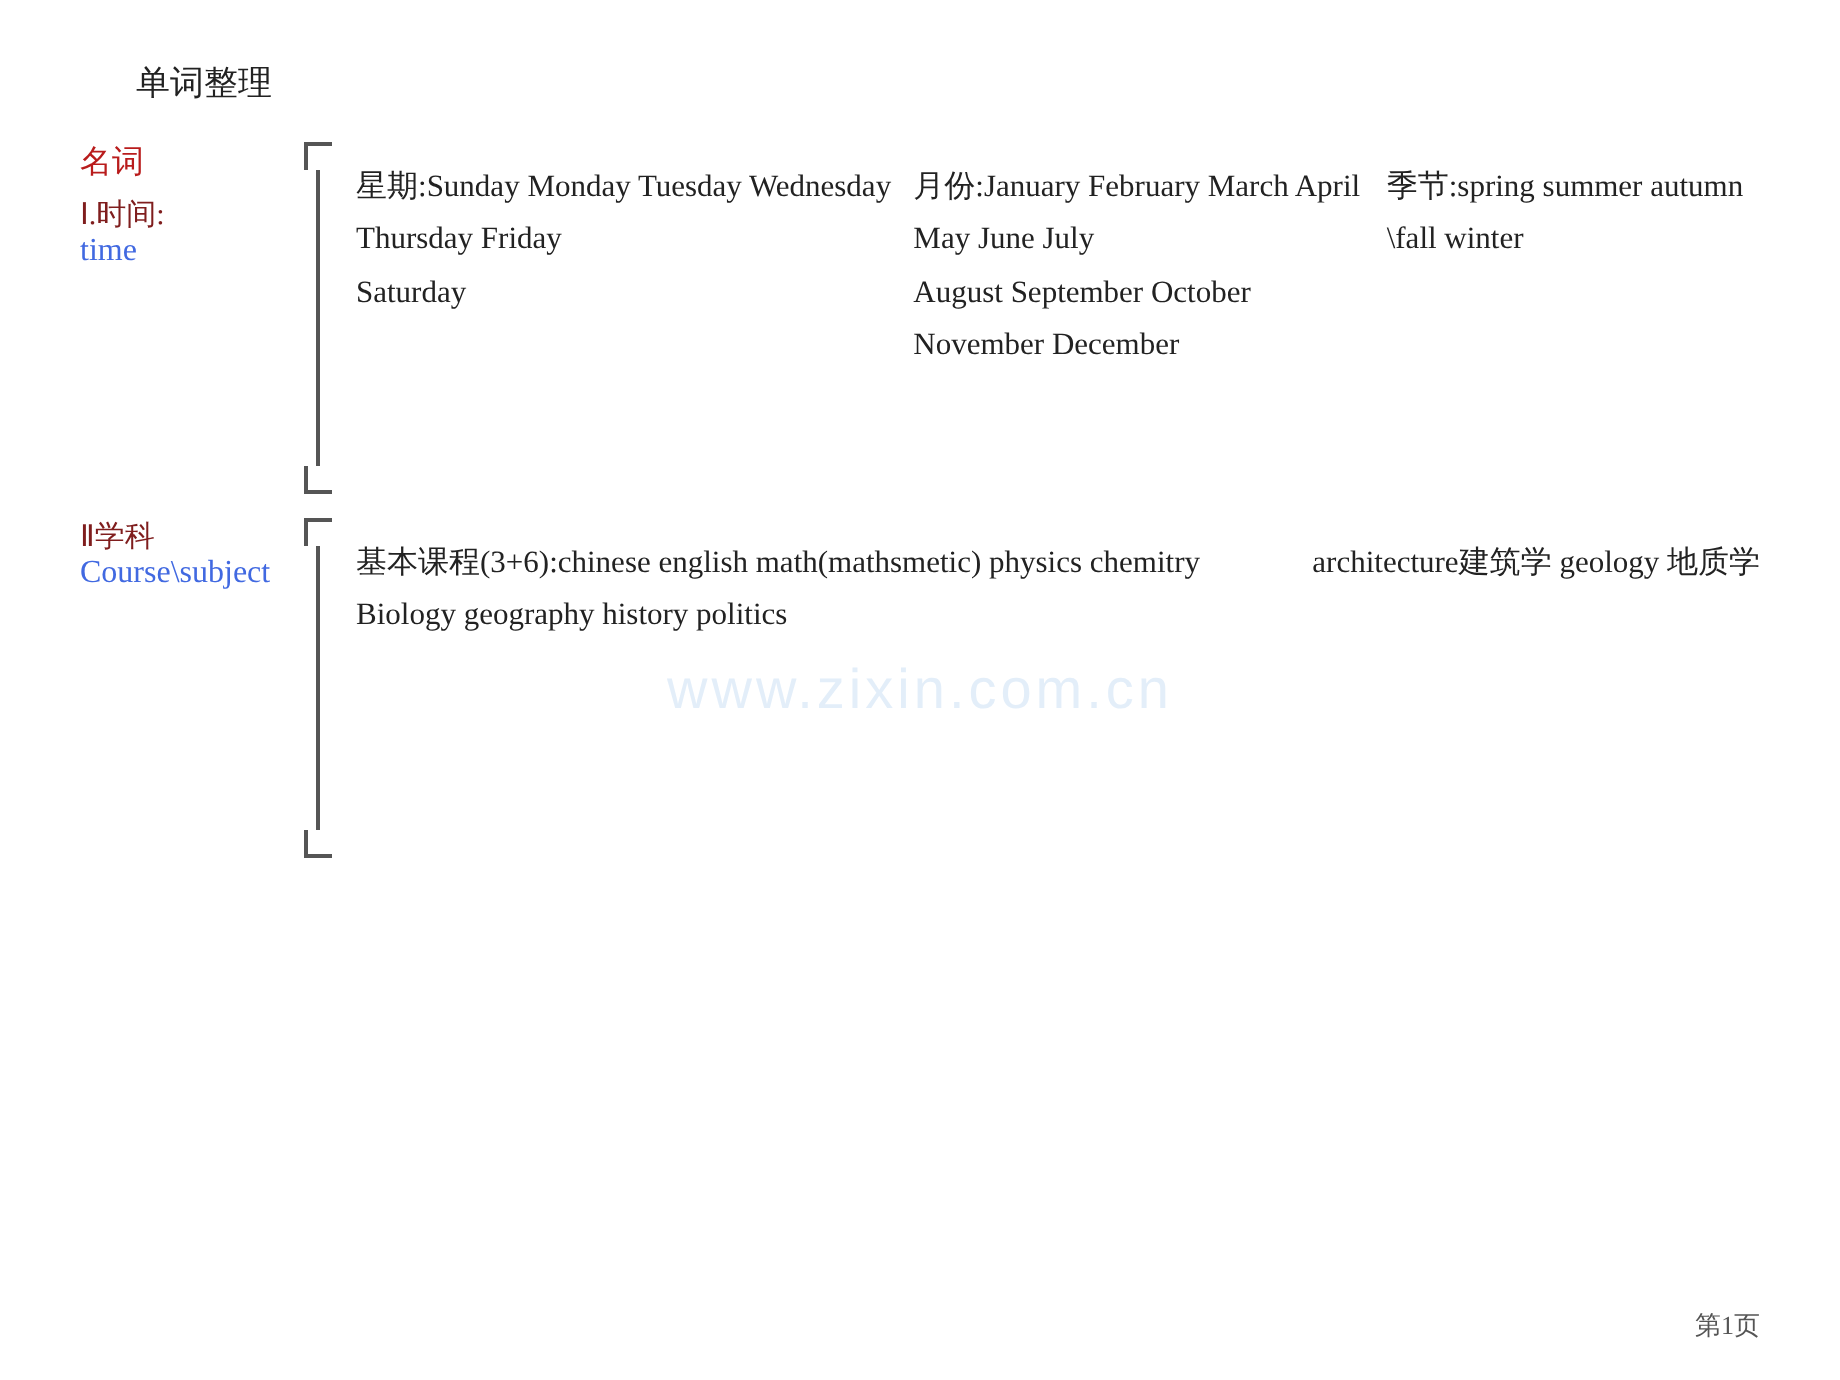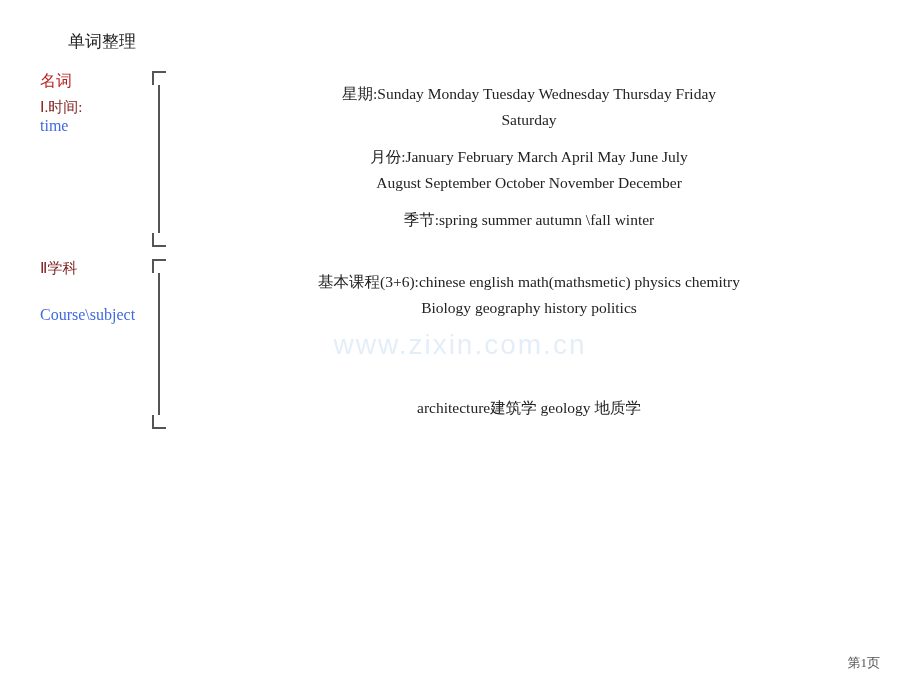--- a/index.html
+++ b/index.html
@@ -45,24 +45,23 @@
     .bracket-bottom {
       width: 14px;
       height: 14px;
       border-bottom: 2px solid #555;
       border-left: 2px solid #555;
     }
 
     .bracket-content {
       flex: 1;
       display: flex;
-      flex-direction: column;
+      flex-direction: row;
       justify-content: space-between;
       padding: 4px 0;
-      text-align: center;
     }
 
     .content-row {
       font-size: 15.5px;
       line-height: 1.7;
       padding: 6px 0 4px 0;
       color: #222;
     }
 
     .content-row.seasons {
@@ -133,21 +132,20 @@
       display: flex;
       flex-direction: row;
       align-items: flex-start;
       margin-bottom: 8px;
     }
 
     .subject-left {
       min-width: 110px;
       display: flex;
       flex-direction: column;
-      gap: 28px;
     }
 
     .subject-right {
       flex: 1;
       display: flex;
       flex-direction: row;
     }
 
     .bracket-large {
       display: flex;

